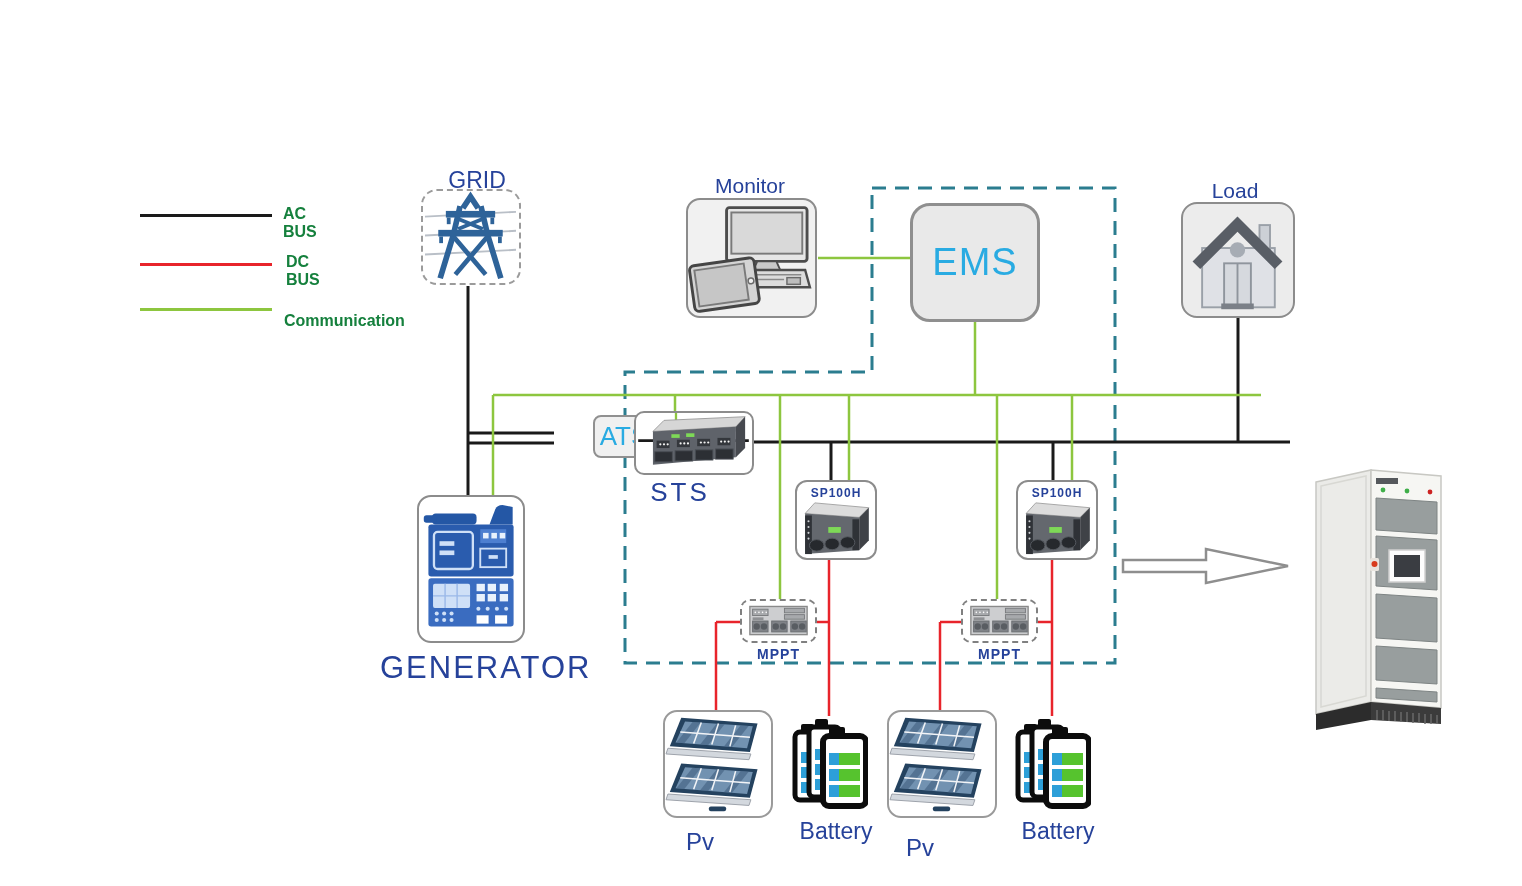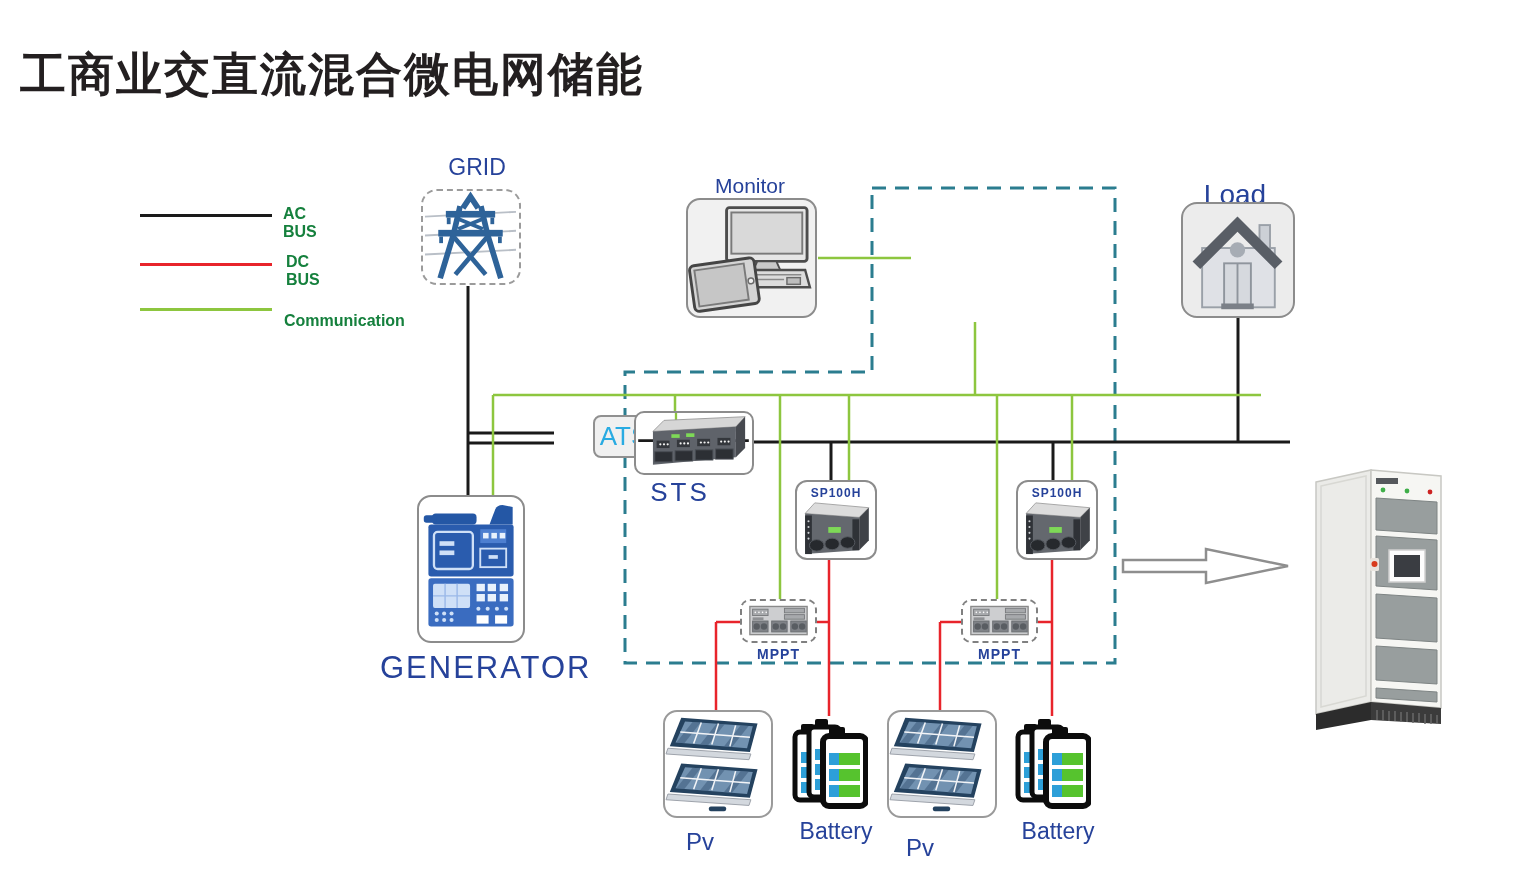--- a/index.html
+++ b/index.html
@@ -11,21 +11,20 @@
   .node-label{color:#26429a;text-align:center;}
   .devbox{position:absolute;background:#ffffff;border:2.5px solid #8c8c8c;border-radius:12px;box-sizing:border-box;}
   .swatch{position:absolute;height:3px;}
   svg{display:block;}
 </style>
 </head>
 <body>
 
 <div id="canvas">
 
-  <div class="abs title" style="left:20px;top:44px;">工商业交直流混合微电网储能</div>
 
   <div class="abs">
     <div class="swatch" style="left:140px;top:214px;width:132px;background:#1a1a1a;"></div>
     <div class="abs legend-label" style="left:283px;top:205px;">AC BUS</div>
     <div class="swatch" style="left:140px;top:263px;width:132px;background:#e8242b;"></div>
     <div class="abs legend-label" style="left:286px;top:253px;">DC BUS</div>
     <div class="swatch" style="left:140px;top:308px;width:132px;height:2.5px;background:#8dc63f;"></div>
     <div class="abs legend-label" style="left:284px;top:312px;">Communication</div>
   </div>
 
@@ -60,21 +59,21 @@
       <line x1="815" y1="622" x2="829" y2="622"></line>
       <line x1="716" y1="622" x2="742" y2="622"></line>
       <line x1="716" y1="622" x2="716" y2="713"></line>
       <line x1="1052" y1="559" x2="1052" y2="716"></line>
       <line x1="1035" y1="622" x2="1052" y2="622"></line>
       <line x1="940" y1="622" x2="964" y2="622"></line>
       <line x1="940" y1="622" x2="940" y2="713"></line>
     </g>
   </svg>
 
-  <div class="abs node-label" style="left:427px;top:154px;width:100px;font-size:23px;">GRID</div>
+  <div class="abs node-label" style="left:427px;top:167px;width:100px;font-size:23px;">GRID</div>
   <div class="abs" style="left:421px;top:189px;width:100px;height:96px;border:2.5px dashed #9b9b9b;border-radius:16px;box-sizing:border-box;background:#fff;">
     <svg width="95" height="91" viewBox="0 0 100 96">
       <line x1="2" y1="27" x2="98" y2="22" stroke="#b9bfc7" stroke-width="2"></line>
       <line x1="2" y1="47" x2="98" y2="42" stroke="#b9bfc7" stroke-width="2"></line>
       <line x1="2" y1="67" x2="98" y2="62" stroke="#b9bfc7" stroke-width="2"></line>
       <g stroke="#2e6399" fill="none">
         <path d="M42 18 L50 6 L58 18" stroke-width="6"></path>
         <path d="M39 16 L32 46 M61 16 L68 46" stroke-width="6"></path>
         <path d="M32 46 L18 92 M68 46 L82 92" stroke-width="6"></path>
         <path d="M32 48 L66 88 M68 48 L34 88" stroke-width="5"></path>
@@ -102,22 +101,25 @@
       <line x1="55" y1="83" x2="100" y2="83" stroke="#8a8a8a" stroke-width="1.5"></line>
       <rect x="103" y="81" width="14" height="7" fill="#bdbdbd" stroke="#6a6a6a" stroke-width="1.5"></rect>
       <g transform="rotate(-8 40 90)">
         <rect x="4" y="64" width="68" height="48" rx="5" fill="#d4d4d4" stroke="#454545" stroke-width="3"></rect>
         <rect x="9" y="69" width="52" height="38" fill="#c6c6c6" stroke="#7a7a7a" stroke-width="2"></rect>
         <circle cx="66" cy="88" r="3" fill="#efefef" stroke="#6a6a6a" stroke-width="1.5"></circle>
       </g>
     </svg>
   </div>
 
-
-  <div class="abs node-label" style="left:1185px;top:179px;width:100px;font-size:28px;">Load</div>
+  <div class="abs" style="left:910px;top:203px;width:130px;height:119px;background:#e9e9e9;border:3px solid #8f8f8f;border-radius:20px;box-sizing:border-box;display:flex;align-items:center;justify-content:center;">
+    <span style="font-size:38px;color:#29abe2;letter-spacing:1px;">EMS</span>
+  </div>
+
+  <div class="abs node-label" style="left:1185px;top:179px;width:100px;font-size:21px;">Load</div>
   <div class="abs" style="left:1181px;top:202px;width:114px;height:116px;background:#ececec;border:2.5px solid #8c8c8c;border-radius:16px;box-sizing:border-box;">
     <svg width="109" height="111" viewBox="0 0 114 116">
       <rect x="20" y="46" width="76" height="62" fill="#dfe1e6" stroke="#9aa0a8" stroke-width="2"></rect>
       <rect x="80" y="22" width="11" height="26" fill="#ccd0d6" stroke="#9aa0a8" stroke-width="2"></rect>
       <polygon points="10,60 57,13 104,60 96,68 57,29 18,68" fill="#595e66"></polygon>
       <circle cx="57" cy="48" r="8" fill="#a6acb4"></circle>
       <rect x="43" y="62" width="28" height="46" fill="#d6d9de" stroke="#8f959d" stroke-width="2"></rect>
       <line x1="57" y1="62" x2="57" y2="108" stroke="#8f959d" stroke-width="2"></line>
       <rect x="40" y="104" width="34" height="6" fill="#7b8088"></rect>
     </svg>

